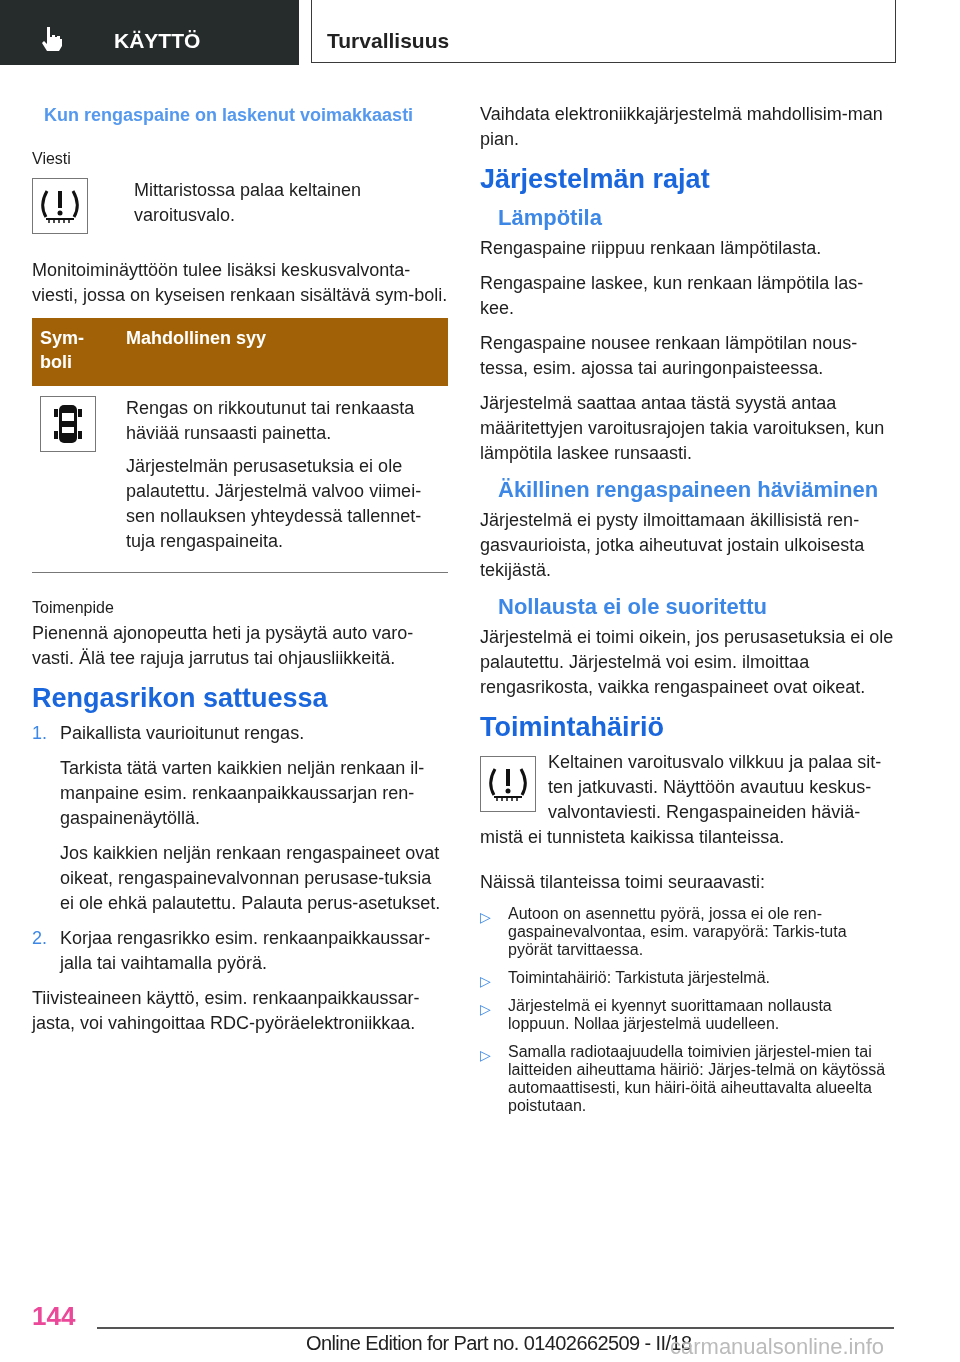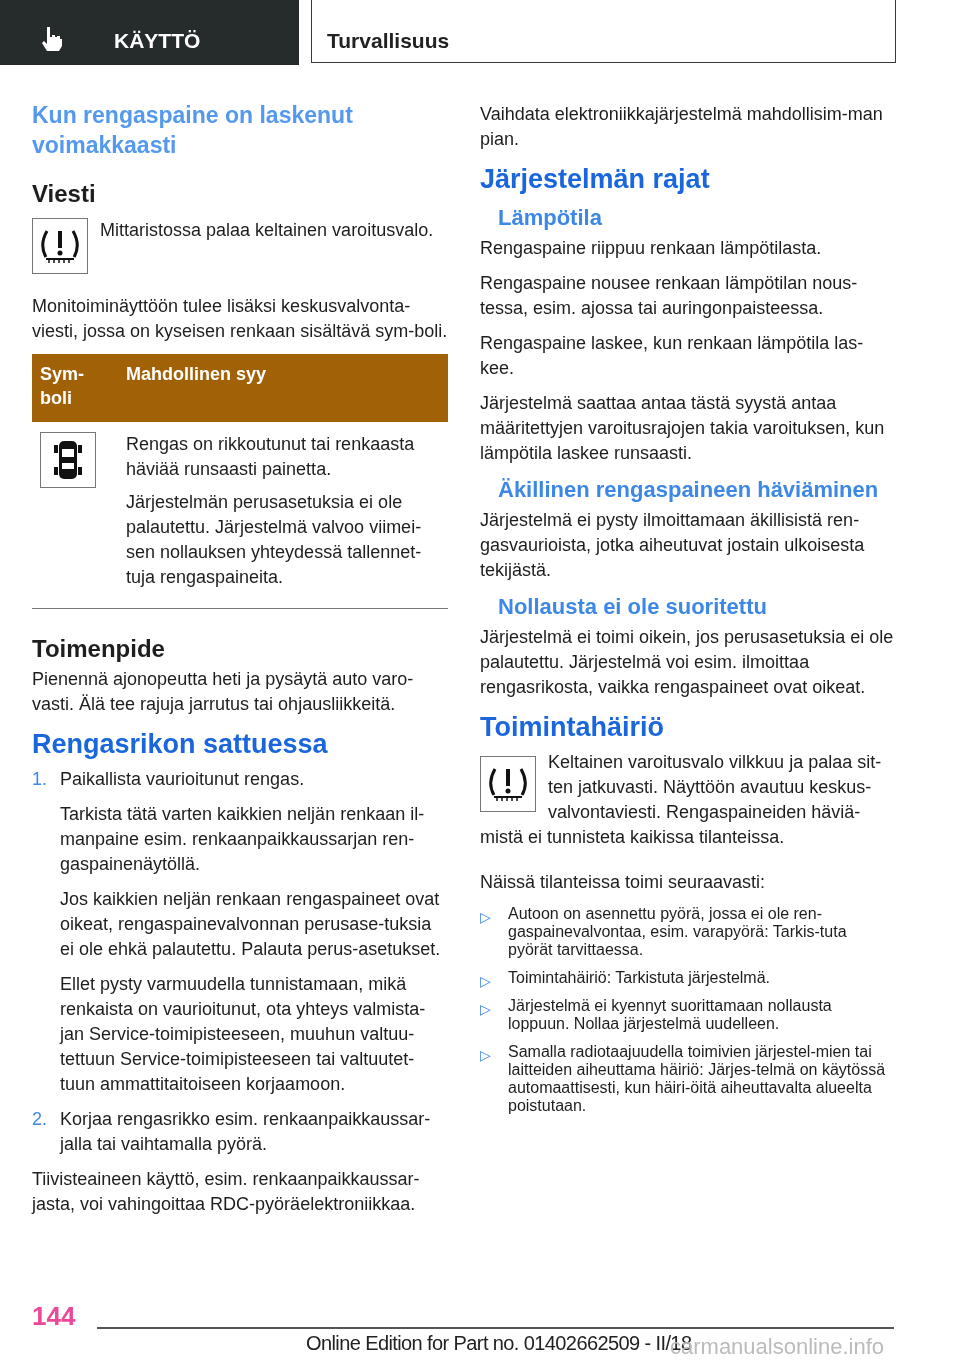--- a/index.html
+++ b/index.html
@@ -8,25 +8,25 @@
   .hdr-left { position: absolute; left: 0; top: 0; width: 299px; height: 65px; background: #262b2c; }
   .hdr-left .hand { position: absolute; left: 40px; top: 26px; width: 24px; height: 26px; }
   .hdr-left .chap { position: absolute; left: 86px; top: 29px; color: #fff; font-weight: bold; font-size: 21px; margin-left: 28px; }
   .hdr-right { position: absolute; left: 311px; top: -2px; width: 583px; height: 64px;
                border: 1.5px solid #3a3a3a; border-top: none; }
   .hdr-right .sec { position: absolute; left: 15px; top: 31px; font-size: 21px; color: #222; font-weight: bold; }
   .col { position: absolute; top: 100px; width: 416px; }
   .col.left { left: 32px; }
   .col.right { left: 480px; width: 414px; top: 102px; }
   p { margin: 0 0 10px 0; font-size: 18px; line-height: 25px; }
-  .h-light { color: #5599ee; font-weight: bold; font-size: 23px; line-height: 30px; margin: 0 0 20px 0; }
+  .h-light { color: #5599ee; font-weight: bold; font-size: 18px; line-height: 30px; margin: 0 0 20px 12px; }
   .h-big { color: #1a66dd; font-weight: bold; font-size: 27px; line-height: 34px; margin: 4px 0 6px 0; }
   .h-mid { color: #3d88e6; font-weight: bold; font-size: 22px; line-height: 28px; margin: 8px 0 4px 18px; }
-  .sub { font-weight: bold; font-size: 24px; margin: 0 0 10px 0; }
-  .icon-row { display: flex; margin-bottom: 20px; }
+  .sub { font-weight: normal; font-size: 16px; margin: 0 0 10px 0; }
+  .icon-row { display: flex; margin-bottom: 20px; gap: 34px; }
   .icon-box { width: 54px; height: 54px; border: 1px solid #777; flex: none; margin-right: 12px; display: flex; align-items: center; justify-content: center; }
   table { border-collapse: collapse; width: 416px; margin: 0 0 20px 0; }
   th { background: #a16207; color: #fff; font-weight: bold; font-size: 18px; text-align: left;
        vertical-align: top; padding: 8px 8px 12px 8px; line-height: 24px; }
   td { vertical-align: top; padding: 10px 8px 10px 8px; font-size: 18px; line-height: 25px; border-bottom: 1px solid #777; }
   td p { margin: 0 0 8px 0; }
   ol.steps { list-style: none; padding: 0; margin: 0 0 4px 0; }
   ol.steps li { position: relative; padding-left: 28px; }
   ol.steps li .num { position: absolute; left: 0; top: 0; color: #3d88e6; font-size: 18px; line-height: 25px; }
   ul.bul { list-style: none; padding: 0; margin: 0; }
@@ -100,37 +100,36 @@
   <div class="sub" style="margin-top:26px;margin-bottom:4px">Toimenpide</div>
   <p>Pienennä ajonopeutta heti ja pysäytä auto varo-vasti. Älä tee rajuja jarrutus tai ohjausliikkeitä.</p>
 
   <h2 class="h-big">Rengasrikon sattuessa</h2>
   <ol class="steps">
     <li>
       <span class="num">1.</span>
       <p>Paikallista vaurioitunut rengas.</p>
       <p>Tarkista tätä varten kaikkien neljän renkaan il-manpaine esim. renkaanpaikkaussarjan ren-gaspainenäytöllä.</p>
       <p>Jos kaikkien neljän renkaan rengaspaineet ovat oikeat, rengaspainevalvonnan perusase-tuksia ei ole ehkä palautettu. Palauta perus-asetukset.</p>
-      <p>Ellet pysty varmuudella tunnistamaan, mikä renkaista on vaurioitunut, ota yhteys valmista-jan Service-toimipisteeseen, muuhun valtuu-tettuun Service-toimipisteeseen tai valtuutet-tuun ammattitaitoiseen korjaamoon.</p>
     </li>
     <li>
       <span class="num">2.</span>
       <p>Korjaa rengasrikko esim. renkaanpaikkaussar-jalla tai vaihtamalla pyörä.</p>
     </li>
   </ol>
   <p>Tiivisteaineen käyttö, esim. renkaanpaikkaussar-jasta, voi vahingoittaa RDC-pyöräelektroniikkaa.</p>
 </div>
 
 <div class="col right">
   <p>Vaihdata elektroniikkajärjestelmä mahdollisim-man pian.</p>
   <h2 class="h-big" style="margin-top:10px">Järjestelmän rajat</h2>
   <h3 class="h-mid">Lämpötila</h3>
   <p>Rengaspaine riippuu renkaan lämpötilasta.</p>
+  <p>Rengaspaine laskee, kun renkaan lämpötila las-kee.</p>
   <p>Rengaspaine nousee renkaan lämpötilan nous-tessa, esim. ajossa tai auringonpaisteessa.</p>
-  <p>Rengaspaine laskee, kun renkaan lämpötila las-kee.</p>
   <p>Järjestelmä saattaa antaa tästä syystä antaa määritettyjen varoitusrajojen takia varoituksen, kun lämpötila laskee runsaasti.</p>
   <h3 class="h-mid">Äkillinen rengaspaineen häviäminen</h3>
   <p>Järjestelmä ei pysty ilmoittamaan äkillisistä ren-gasvaurioista, jotka aiheutuvat jostain ulkoisesta tekijästä.</p>
   <h3 class="h-mid">Nollausta ei ole suoritettu</h3>
   <p>Järjestelmä ei toimi oikein, jos perusasetuksia ei ole palautettu. Järjestelmä voi esim. ilmoittaa rengasrikosta, vaikka rengaspaineet ovat oikeat.</p>
   <h2 class="h-big" style="margin-top:4px">Toimintahäiriö</h2>
   <div style="overflow:hidden;margin-bottom:10px">
     <div class="float-icon">
       <svg width="46" height="46" viewBox="0 0 46 46">
         <path d="M10 8 Q2 22 9 34" stroke="#111" stroke-width="3" fill="none"></path>

